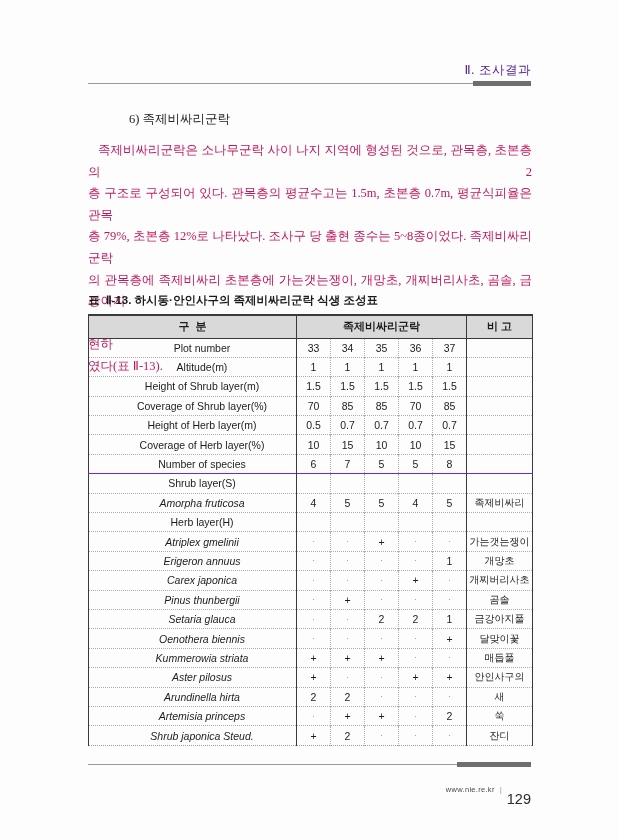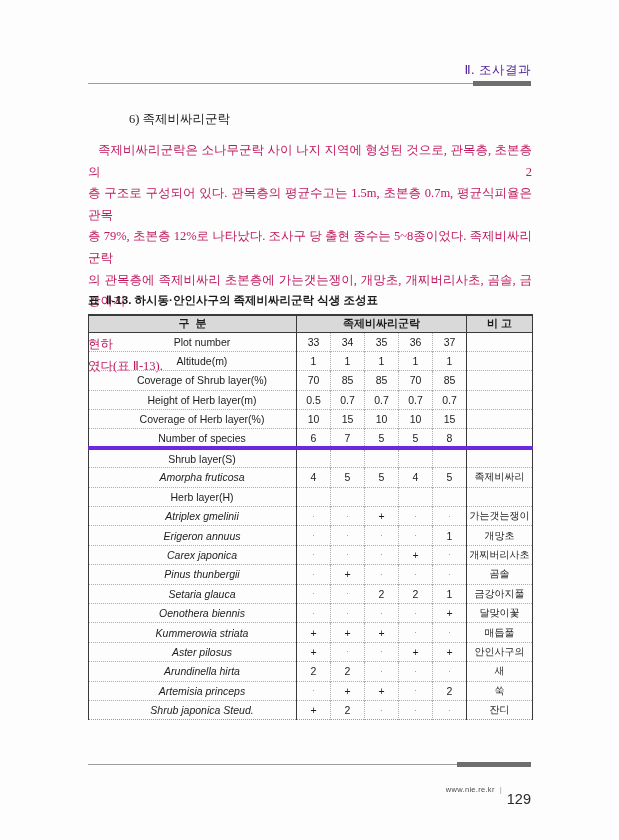--- a/index.html
+++ b/index.html
@@ -90,37 +90,37 @@
     table-layout: fixed;
     font-size: 10.5px;
     color: #1c1c1c;
     border-top: 2px solid #3a3a3a;
     border-left: 1px solid #3a3a3a;
     border-right: 1px solid #3a3a3a;
     border-bottom: 1px dotted #9a9a9a;
   }
   table.veg thead th {
     background: #d9d9d9;
-    height: 17px;
+    height: 23px;
     font-size: 11px;
     font-weight: bold;
     border-bottom: 1px solid #3a3a3a;
     white-space: pre;
   }
   th.h-cat   { border-right: 1px solid #3a3a3a; }
   th.h-group { border-right: 1px solid #3a3a3a; }
   table.veg tbody td {
     height: 19.4px;
     border-top: 1px dotted #aeaeae;
     text-align: center;
     overflow: hidden;
     white-space: nowrap;
   }
   table.veg tbody tr:first-child td { border-top: none; }
-  table.veg tbody tr.section td { border-top: 4px solid #6d28d9; }
+  table.veg tbody tr.section td { border-top: 1px solid #6d28d9; }
   td.c-name {
     text-align: left;
     padding-left: 19px;
     border-right: 1px solid #3a3a3a;
   }
   td.c-name.italic { font-style: italic; }
   td.c-val { border-right: 1px dotted #aeaeae; }
   td.c-val.last-val { border-right: 1px solid #3a3a3a; }
   td.c-val.dot { color: #8a8a8a; font-size: 8px; }
   td.c-remark { font-size: 10px; }
@@ -192,20 +192,29 @@
         <tr>
           <td class="c-name">Altitude(m)</td>
           <td class="c-val">1</td>
           <td class="c-val">1</td>
           <td class="c-val">1</td>
           <td class="c-val">1</td>
           <td class="c-val last-val">1</td>
           <td class="c-remark"></td>
         </tr>
         <tr>
+          <td class="c-name">Height of Shrub layer(m)</td>
+          <td class="c-val">1.5</td>
+          <td class="c-val">1.5</td>
+          <td class="c-val">1.5</td>
+          <td class="c-val">1.5</td>
+          <td class="c-val last-val">1.5</td>
+          <td class="c-remark"></td>
+        </tr>
+        <tr>
           <td class="c-name">Coverage of Shrub layer(%)</td>
           <td class="c-val">70</td>
           <td class="c-val">85</td>
           <td class="c-val">85</td>
           <td class="c-val">70</td>
           <td class="c-val last-val">85</td>
           <td class="c-remark"></td>
         </tr>
         <tr>
           <td class="c-name">Height of Herb layer(m)</td>

